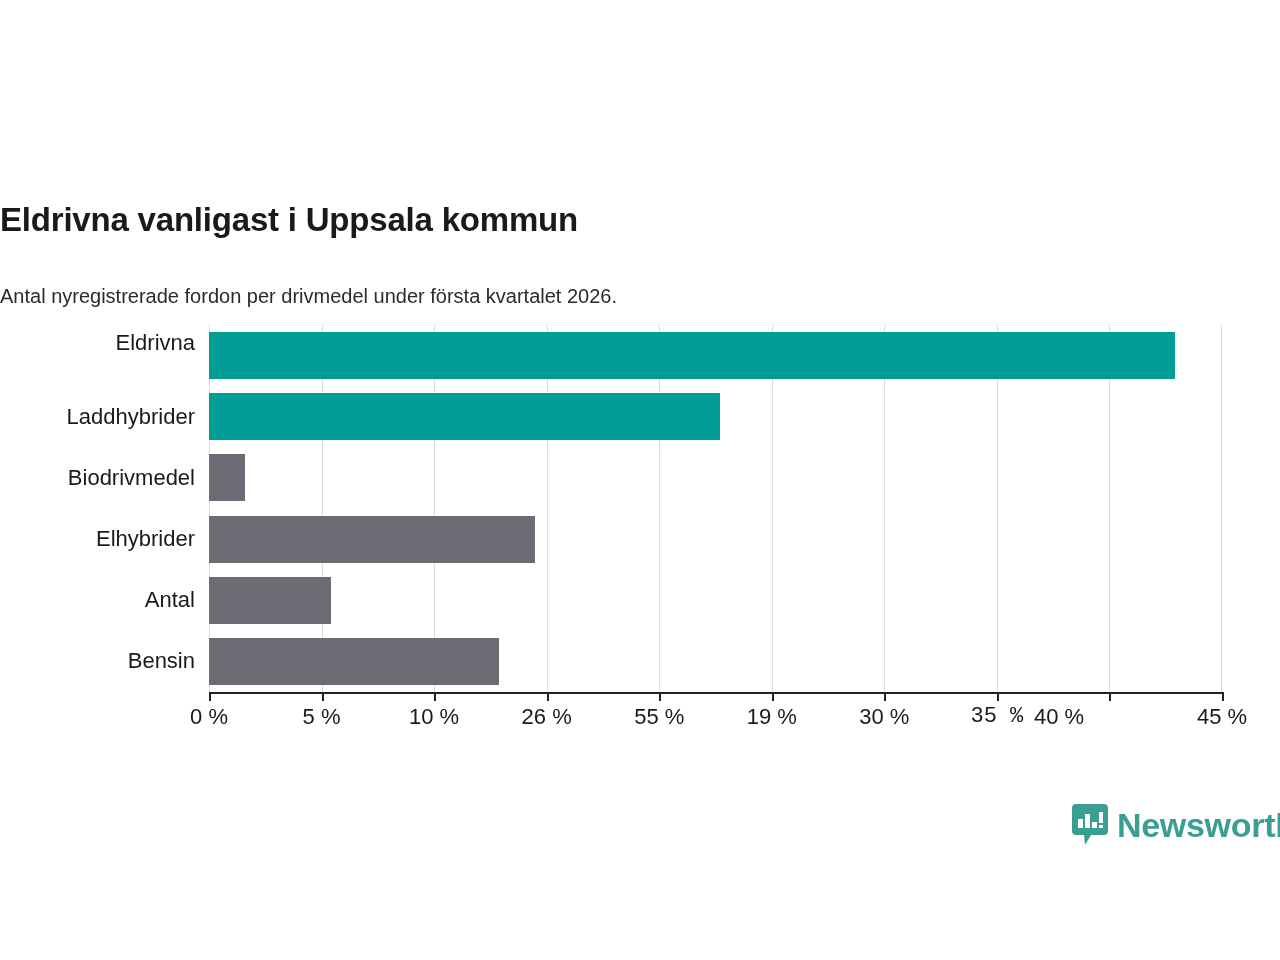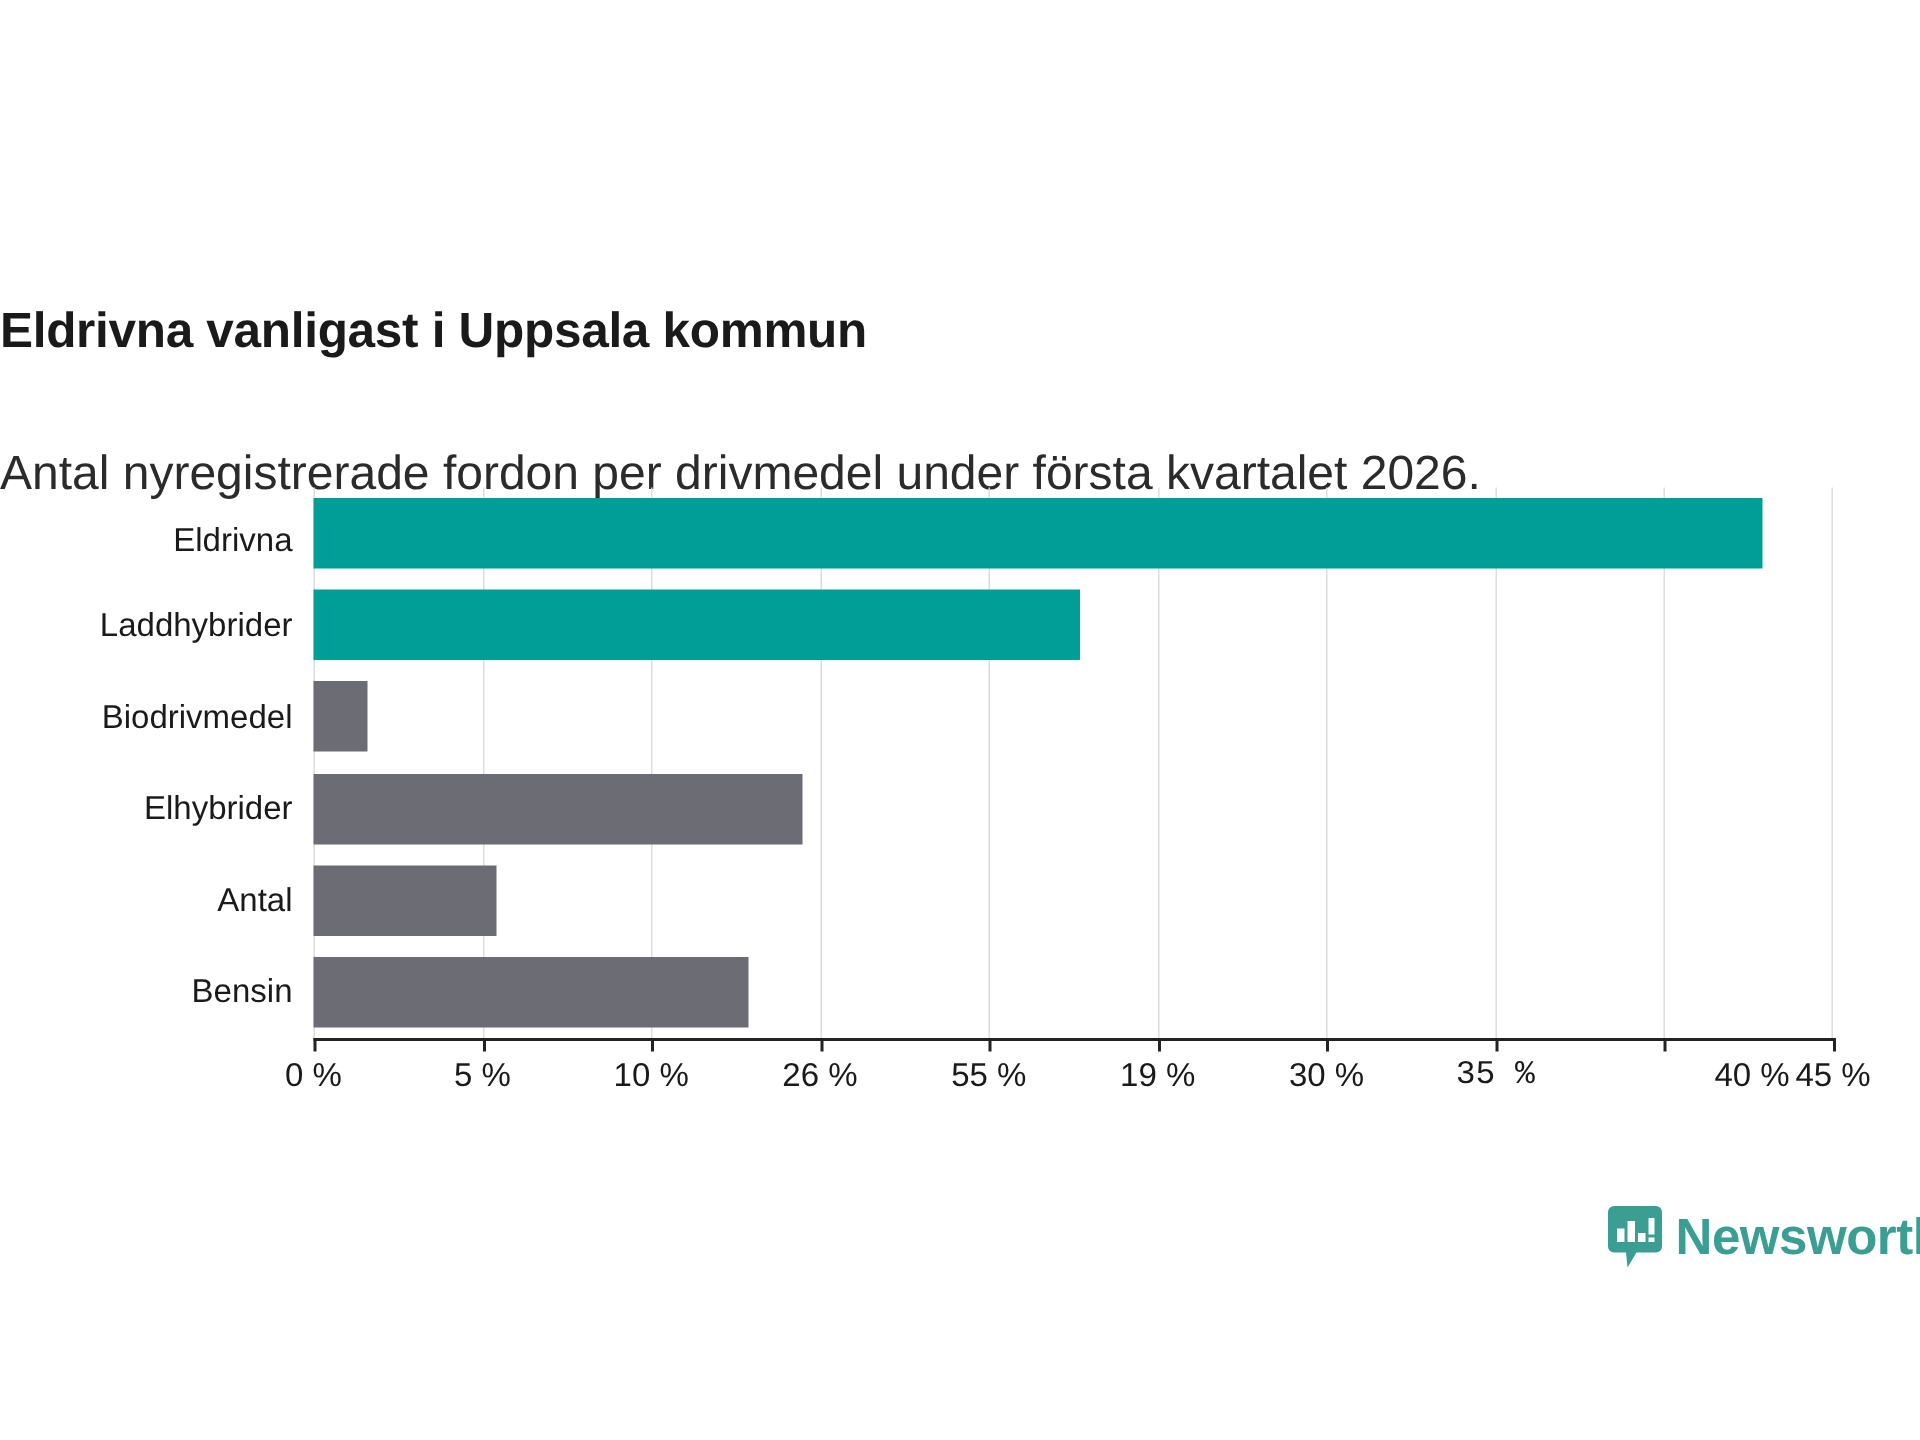--- a/index.html
+++ b/index.html
@@ -34,21 +34,21 @@
     font-weight: bold;
     letter-spacing: -0.2px;
     color: #1a1a1a;
     line-height: 1.1;
   }
   .chart-subtitle {
     position: absolute;
     left: 0px;
     top: 232px;
     width: 1260px;
-    font-size: 32px;
+    font-size: 20px;
     font-weight: normal;
     color: #2b2b2b;
     line-height: 1.2;
   }
 
   
   .chart-area {
     position: absolute;
     left: 0px;
     top: 290px;
@@ -213,26 +213,26 @@
         <div class="tick-label" style="left: 546.667px;">26 %</div>
         <div class="tick" style="left: 659.222px;"></div>
         <div class="tick-label" style="left: 659.222px;">55 %</div>
         <div class="tick" style="left: 771.778px;"></div>
         <div class="tick-label" style="left: 771.778px;">19 %</div>
         <div class="tick" style="left: 884.333px;"></div>
         <div class="tick-label" style="left: 884.333px;">30 %</div>
         <div class="tick" style="left: 996.889px;"></div>
         <div class="tick-label" style="left: 996.889px; font-family: Liberation Mono, monospace;">35 %</div>
         <div class="tick" style="left: 1109.44px;"></div>
-        <div class="tick-label" style="left: 1168px; text-align: right;">40 %</div>
+        <div class="tick-label" style="left: 1059px; text-align: right;">40 %</div>
         <div class="tick" style="left: 1222px;"></div>
         <div class="tick-label" style="left: 1222px;">45 %</div>
       </div>
     <div id="cat-labels">
-        <div class="cat-label" style="top: 27px;">Eldrivna</div>
+        <div class="cat-label" style="top: 10px;">Eldrivna</div>
         <div class="cat-label" style="top: 83.75px;">Laddhybrider</div>
         <div class="cat-label" style="top: 144.917px;">Biodrivmedel</div>
         <div class="cat-label" style="top: 206.083px;">Elhybrider</div>
         <div class="cat-label" style="top: 267.25px;">Antal</div>
         <div class="cat-label" style="top: 328.417px;">Bensin</div>
       </div>
   </div>
 
   <div class="logo">
     <span class="logo-mark-wrap">

